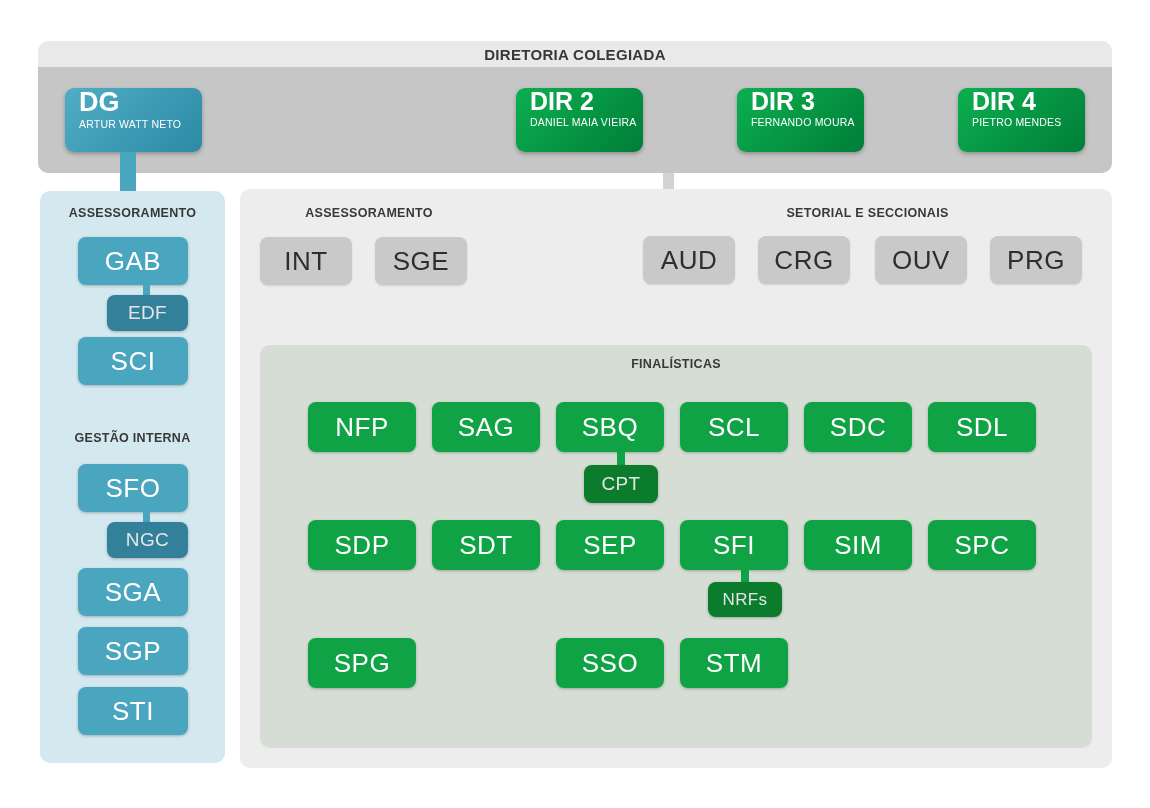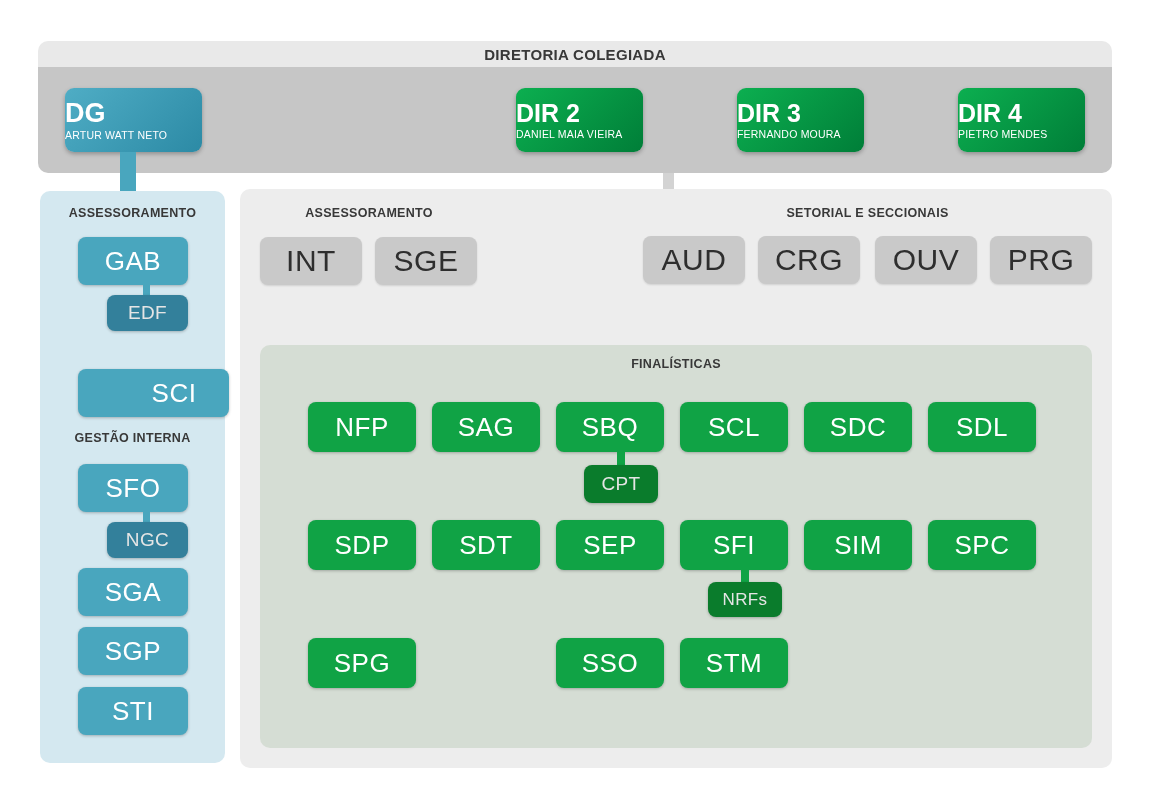--- a/index.html
+++ b/index.html
@@ -14,22 +14,22 @@
     display:flex;align-items:center;justify-content:center;
     font-size:15px;font-weight:bold;color:#383838;letter-spacing:.3px;
   }
   .board-bar{
     position:absolute;left:38px;top:67px;width:1074px;height:106px;
     background:#c6c6c6;border-radius:0 0 10px 10px;
   }
   .exec-box{
     position:absolute;top:88px;height:64px;border-radius:9px;
     box-shadow:0 2px 4px rgba(0,0,0,.28);
-    display:flex;flex-direction:column;justify-content:center;
-    box-sizing:border-box;color:#fff;
+    display:flex;flex-direction:column;
+    padding-left:14px;box-sizing:border-box;color:#fff;
   }
   .exec-box .code{font-size:25px;font-weight:bold;line-height:1.05;}
   .exec-box .name{font-size:10.5px;letter-spacing:.2px;margin-top:2px;}
   .exec-dg{left:65px;width:137px;background:linear-gradient(135deg,#4fadc5 0%,#2c8aa5 100%);}
   .exec-dg .code{font-size:27px;}
   .exec-green{width:127px;background:linear-gradient(135deg,#0caf50 0%,#007e38 100%);}
   .dir1{left:295px;} .dir2{left:516px;} .dir3{left:737px;} .dir4{left:958px;}
   
   .stem-dg{position:absolute;left:120px;top:152px;width:16px;height:40px;background:#49a6be;}
   .stub-right{position:absolute;left:663px;top:173px;width:11px;height:17px;background:#d3d3d3;}
@@ -56,23 +56,23 @@
     box-shadow:0 1px 3px rgba(0,0,0,.25);
   }
   .sub-teal{background:#33809b;}
   .stem-teal{position:absolute;width:7px;background:#49a6be;}
   
   .right-panel{
     position:absolute;left:240px;top:189px;width:872px;height:579px;
     background:#ededed;border-radius:10px;
   }
   .gray-box{
-    position:absolute;width:102px;height:48px;border-radius:8px;
+    position:absolute;width:92px;height:48px;border-radius:8px;
     background:#c9c9c9;display:flex;align-items:center;justify-content:center;
-    color:#2e2e2e;font-size:30px;letter-spacing:.5px;
+    color:#2e2e2e;font-size:26px;letter-spacing:.5px;
     box-shadow:0 1px 2px rgba(0,0,0,.12);
   }
   .green-panel{
     position:absolute;left:20px;top:156px;width:832px;height:403px;
     background:#d5ddd4;border-radius:10px;
   }
   .unit-green{width:108px;height:50px;background:#10a345;}
   .sub-green{width:74px;background:#0a7c2c;}
   .stem-green{position:absolute;width:8px;background:#10a345;}
   .lbl-block{position:absolute;text-align:center;font-size:12.5px;font-weight:bold;color:#383838;letter-spacing:.3px;}
@@ -105,21 +105,21 @@
   <div class="stem-dg"></div>
   <div class="stub-right"></div>
 
   <div class="left-col">
     <div class="sec-label" style="top:15px;">ASSESSORAMENTO</div>
 
     <div class="unit unit-teal" style="left:38px;top:46px;">GAB</div>
     <div class="stem-teal" style="left:103px;top:94px;height:12px;"></div>
     <div class="subunit sub-teal" style="left:67px;top:104px;">EDF</div>
 
-    <div class="unit unit-teal" style="left:38px;top:178px;padding-left:41px;">SCI</div>
+    <div class="unit unit-teal" style="left:38px;top:146px;">SCI</div>
 
     <div class="sec-label" style="top:240px;">GESTÃO INTERNA</div>
 
     <div class="unit unit-teal" style="left:38px;top:273px;">SFO</div>
     <div class="stem-teal" style="left:103px;top:321px;height:12px;"></div>
     <div class="subunit sub-teal" style="left:67px;top:331px;">NGC</div>
 
     <div class="unit unit-teal" style="left:38px;top:377px;">SGA</div>
     <div class="unit unit-teal" style="left:38px;top:436px;">SGP</div>
     <div class="unit unit-teal" style="left:38px;top:496px;">STI</div>

